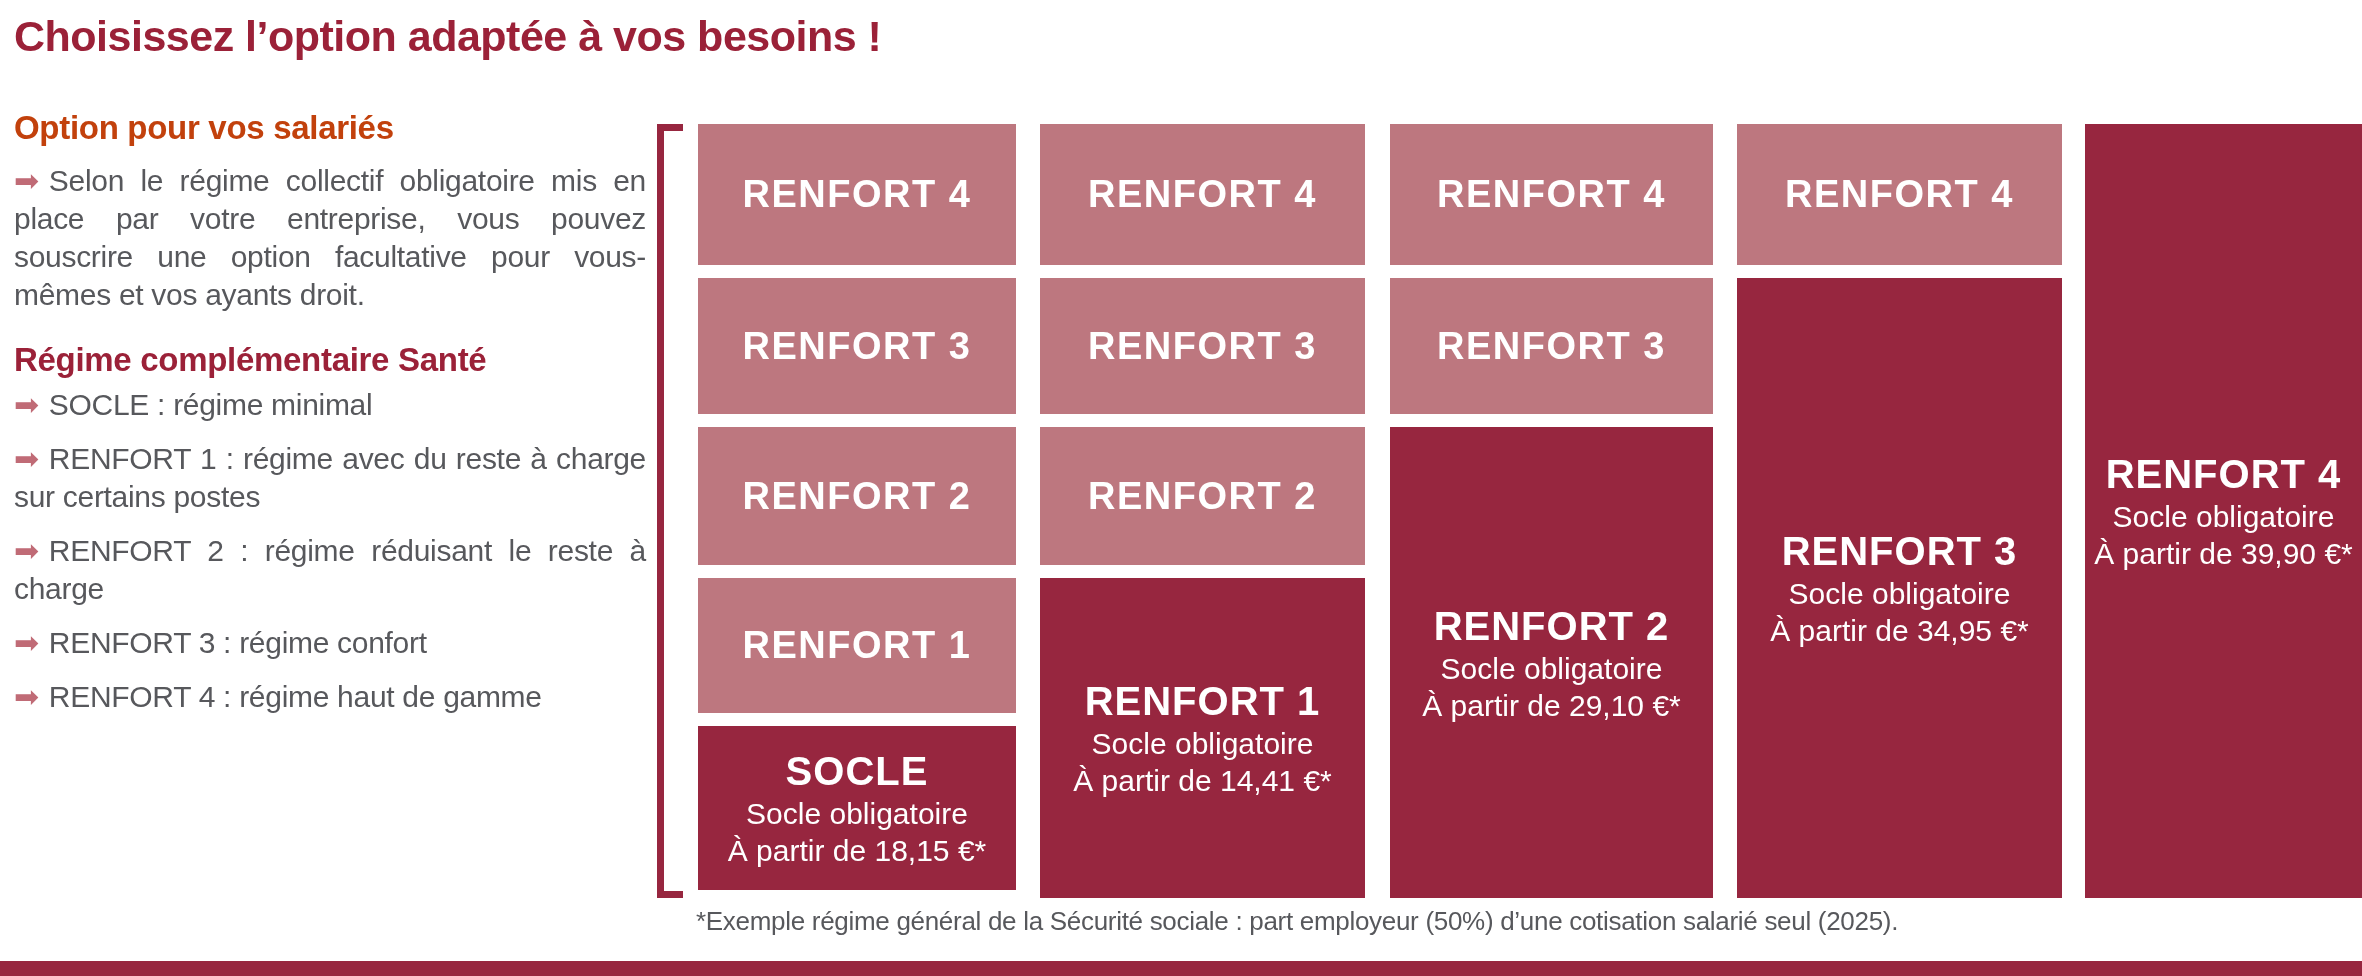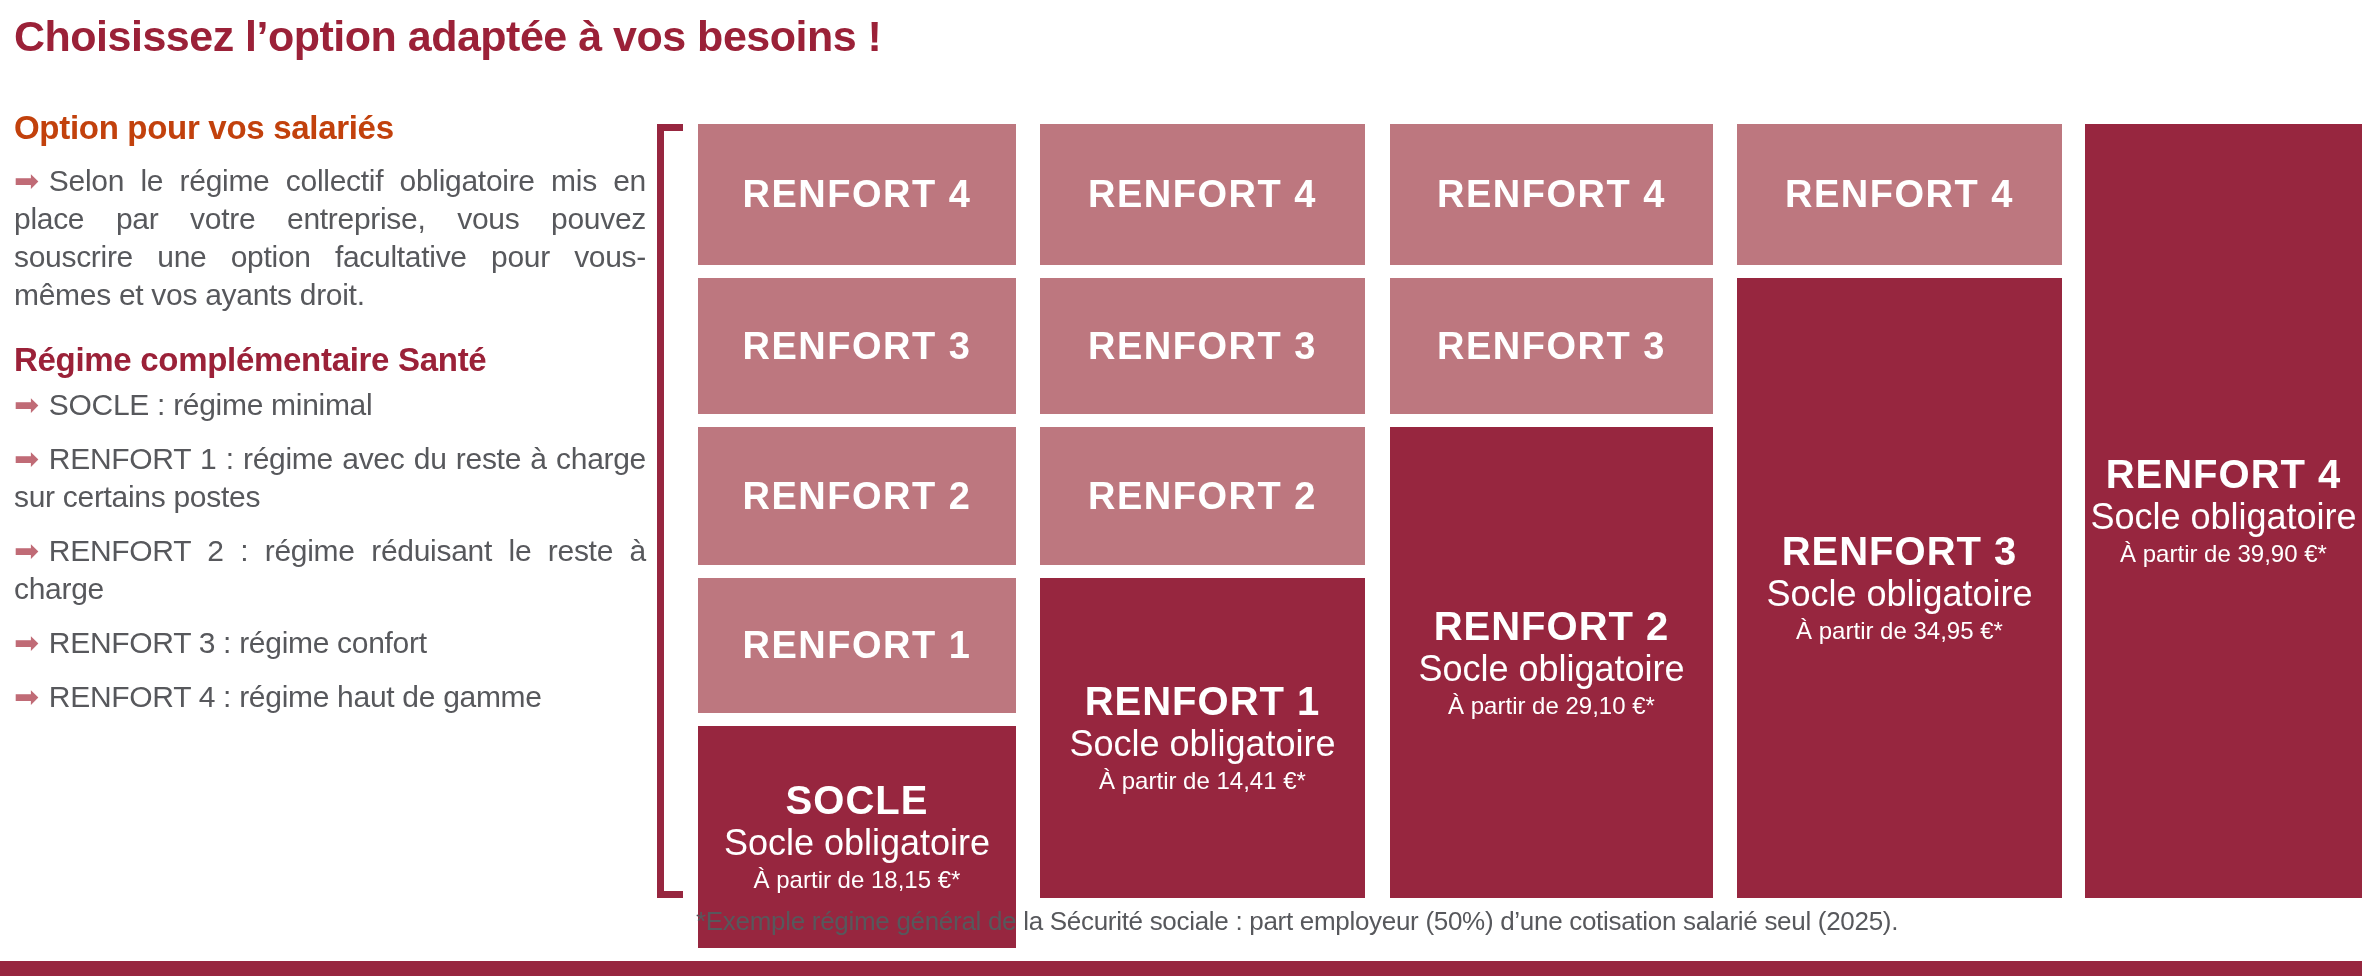--- a/index.html
+++ b/index.html
@@ -35,22 +35,22 @@
   .c4{left:1737px;width:325px;}
   .c5{left:2085px;width:277px;}
 
   .lb{background:#BD777F;margin-bottom:13px;display:flex;align-items:center;justify-content:center;
       color:#ffffff;font-weight:bold;font-size:38px;letter-spacing:1.5px;}
   .h141{height:141px;} .h136{height:136px;} .h138{height:138px;} .h135{height:135px;}
 
   .db{background:#97263F;display:flex;flex-direction:column;align-items:center;justify-content:center;
       color:#ffffff;text-align:center;}
   .db .name{font-size:40px;font-weight:bold;letter-spacing:1px;line-height:48px;}
-  .db .sub{font-size:36px;line-height:37px;}
-  .db .price{font-size:24px;line-height:37px;}
+  .db .sub{font-size:30px;line-height:37px;}
+  .db .price{font-size:30px;line-height:37px;}
   .db .price.gap{text-align:right;}
 
   
   .footnote{position:absolute;left:696px;top:906px;font-size:26px;color:#57585C;
             letter-spacing:-0.3px;}
   .bottom-bar{position:absolute;left:0;bottom:0;width:2362px;height:15px;background:#97263F;}
 </style>
 </head>
 <body>
 
@@ -73,21 +73,21 @@
 
   <div class="bracket-v"></div>
   <div class="bracket-t"></div>
   <div class="bracket-b"></div>
 
   <div class="col c1">
     <div class="lb h141">RENFORT 4</div>
     <div class="lb h136">RENFORT 3</div>
     <div class="lb h138">RENFORT 2</div>
     <div class="lb h135">RENFORT 1</div>
-    <div class="db" style="height:222px;">
+    <div class="db" style="height:164px;">
       <div class="name">SOCLE</div>
       <div class="sub">Socle obligatoire</div>
       <div class="price">À partir de 18,15 €*</div>
     </div>
   </div>
 
   <div class="col c2">
     <div class="lb h141">RENFORT 4</div>
     <div class="lb h136">RENFORT 3</div>
     <div class="lb h138">RENFORT 2</div>

